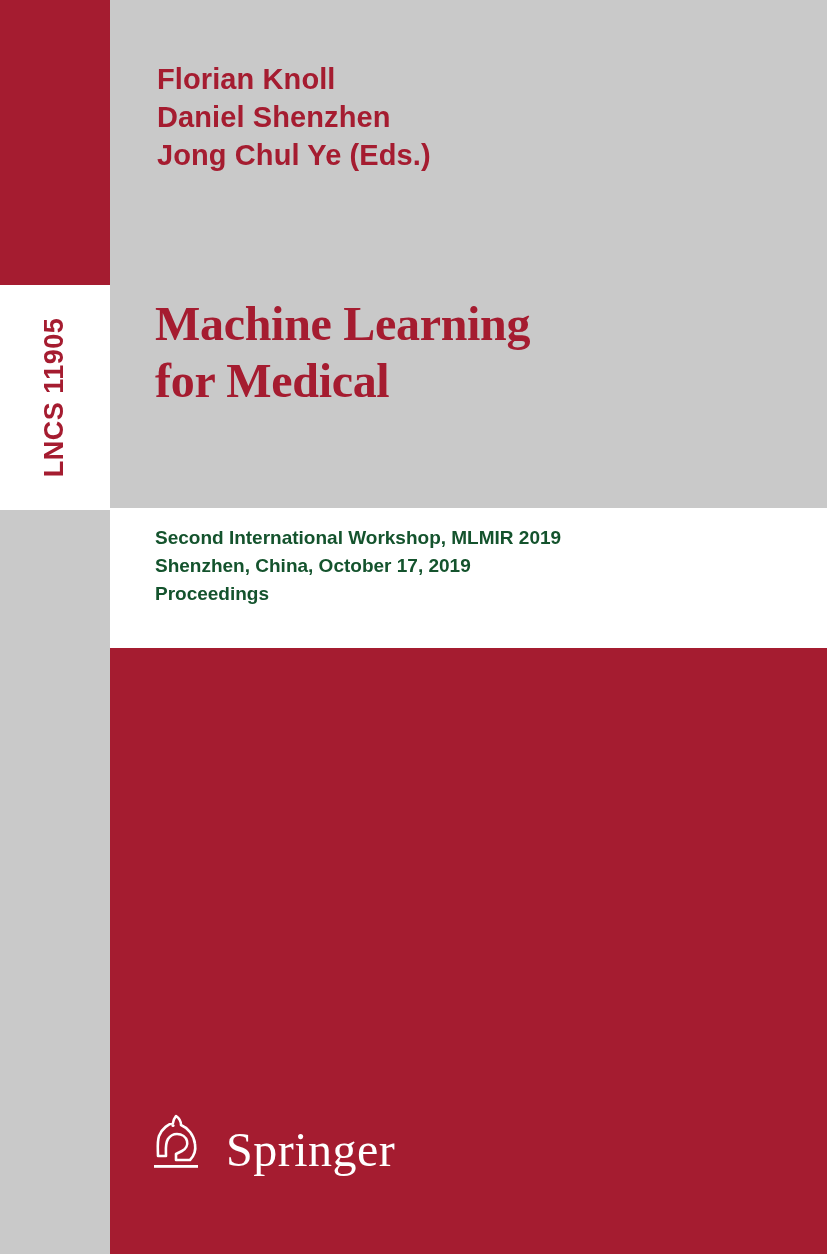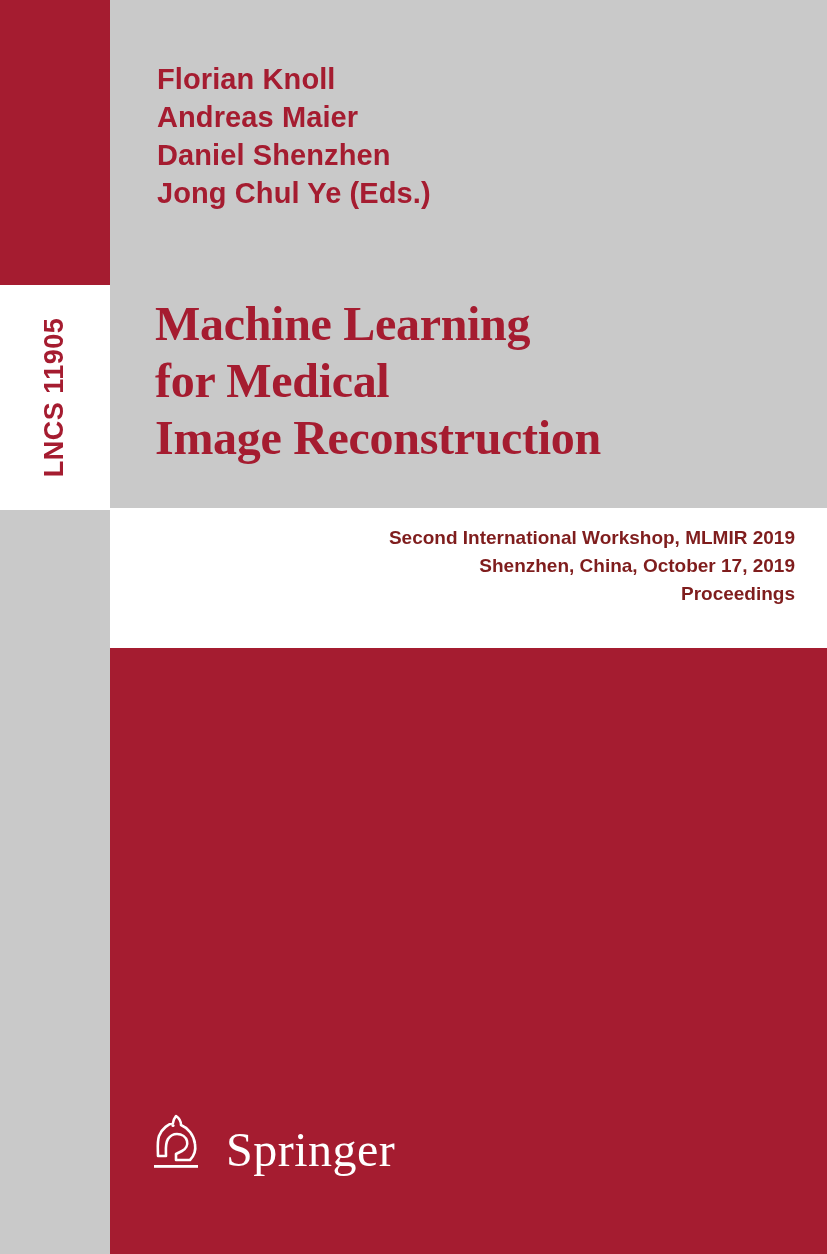--- a/index.html
+++ b/index.html
@@ -139,26 +139,25 @@
   }
 
   
   .subtitle {
     position: absolute;
     left: 155px;
     top: 524px;
     width: 640px;
   }
   .subtitle-line {
-    color: #7f1d1d;
+    color: #14532d;
     font-size: 19px;
     font-weight: bold;
     line-height: 28px;
     font-family: "Liberation Sans", sans-serif;
-    text-align: right;
   }
 
   
   .publisher {
     position: absolute;
     left: 146px;
     top: 1110px;
     display: flex;
     align-items: flex-end;
     gap: 20px;
@@ -191,29 +190,27 @@
     <div class="lncs-label">
       <span>LNCS 11905</span>
     </div>
   </div>
 
   <div class="white-band"></div>
   <div class="red-block"></div>
 
   <div class="editors">
     <div class="editor-line">Florian Knoll</div>
-    <div class="editor-line">Andreas Maier</div>
     <div class="editor-line">Daniel Shenzhen</div>
     <div class="editor-line">Jong Chul Ye (Eds.)</div>
   </div>
 
   <div class="title">
     <div class="title-line">Machine Learning</div>
     <div class="title-line">for Medical</div>
-    <div class="title-line">Image Reconstruction</div>
   </div>
 
   <div class="subtitle">
     <div class="subtitle-line">Second International Workshop, MLMIR 2019</div>
     <div class="subtitle-line">Shenzhen, China, October 17, 2019</div>
     <div class="subtitle-line">Proceedings</div>
   </div>
 
   <div class="publisher">
     <div class="springer-mark">

